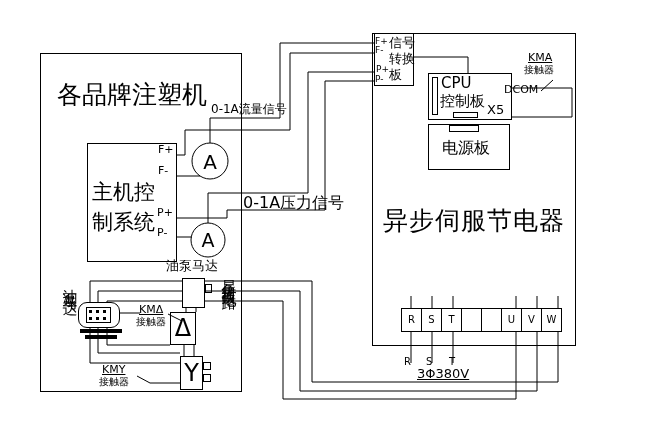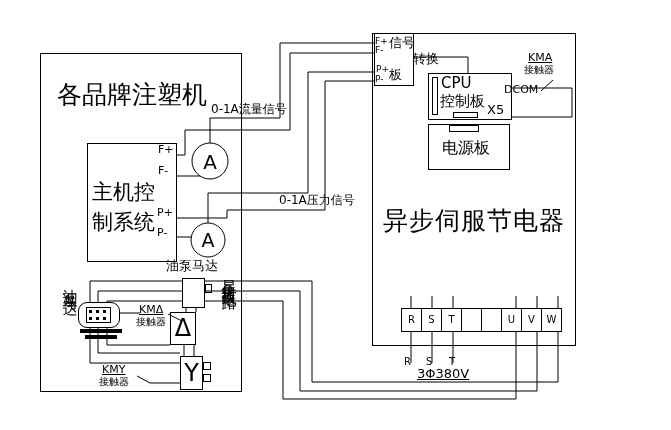--- a/index.html
+++ b/index.html
@@ -91,37 +91,37 @@
 
   <div class="txt" style="left:57px;top:68px;font-size:25px;margin-top:13px;">各品牌注塑机</div>
   <div class="txt" style="left:92px;top:210px;font-size:21px;">制系统</div>
   <div class="txt" style="left:92px;top:180px;font-size:21px;">主机控</div>
   <div class="txt" style="left:158px;top:144px;font-size:11px;">F+</div>
   <div class="txt" style="left:158px;top:165px;font-size:11px;">F-</div>
   <div class="txt" style="left:157px;top:207px;font-size:11px;">P+</div>
   <div class="txt" style="left:157px;top:227px;font-size:11px;">P-</div>
 
   <div class="txt" style="left:211px;top:103px;font-size:12px;">0-1A流量信号</div>
-  <div class="txt" style="left:243px;top:194px;font-size:12px;padding-left:36px;">0-1A压力信号</div>
+  <div class="txt" style="left:243px;top:194px;font-size:16px;">0-1A压力信号</div>
 
   <div class="vtext" style="left:60px;top:277px;font-size:15px;">油泵马达</div>
   <div class="vtext" style="left:219px;top:268px;font-size:15px;letter-spacing:3px;">星角转换电路</div>
 
   <div class="txt" style="left:166px;top:259px;font-size:13px;">油泵马达</div>
   <div class="txt u" style="left:139px;top:304px;font-size:11px;">KMΔ</div>
   <div class="txt" style="left:136px;top:316px;font-size:10px;">接触器</div>
   <div class="txt u" style="left:102px;top:364px;font-size:11px;">KMY</div>
   <div class="txt" style="left:99px;top:376px;font-size:10px;">接触器</div>
   <div class="glyph" style="left:170px;top:312px;width:26px;height:33px;font-size:24px;line-height:33px;">Δ</div>
   <div class="glyph" style="left:180px;top:356px;width:23px;height:34px;font-size:24px;line-height:34px;">Y</div>
 
   <div class="txt" style="left:383px;top:207px;font-size:25px;letter-spacing:1px;">异步伺服节电器</div>
 
   <div class="txt" style="left:389px;top:36px;font-size:13px;">信号</div>
-  <div class="txt" style="left:389px;top:52px;font-size:13px;margin-left:24px;">转换</div>
+  <div class="txt" style="left:389px;top:52px;font-size:13px;">转换</div>
   <div class="txt" style="left:389px;top:68px;font-size:13px;">板</div>
   <div class="txt" style="left:375px;top:36px;font-size:9px;">F+</div>
   <div class="txt" style="left:375px;top:45px;font-size:9px;">F-</div>
   <div class="txt" style="left:376px;top:64px;font-size:9px;">P+</div>
   <div class="txt" style="left:375px;top:74px;font-size:9px;">P-</div>
 
   <div class="txt" style="left:441px;top:75px;font-size:15px;">CPU</div>
   <div class="txt" style="left:440px;top:93px;font-size:15px;">控制板</div>
   <div class="txt" style="left:476px;top:84px;font-size:11px;margin-left:28px;">DCOM</div>
   <div class="txt" style="left:487px;top:103px;font-size:13px;">X5</div>

